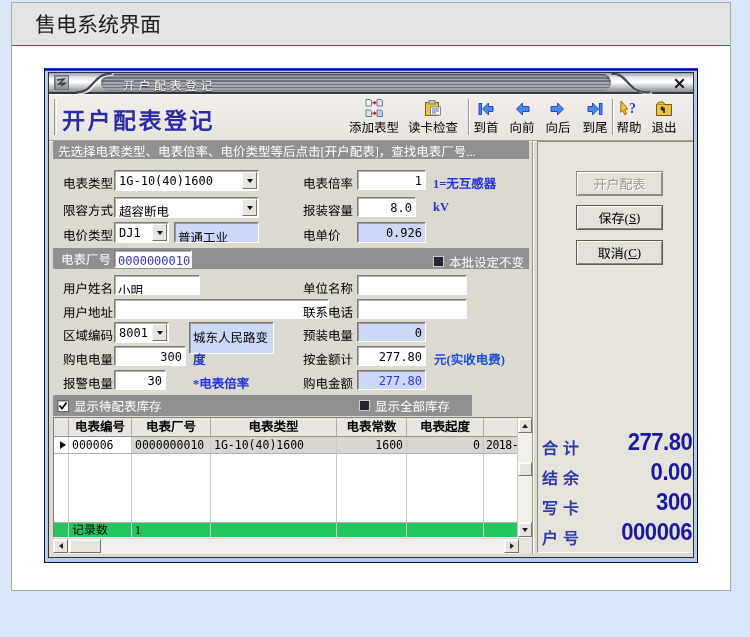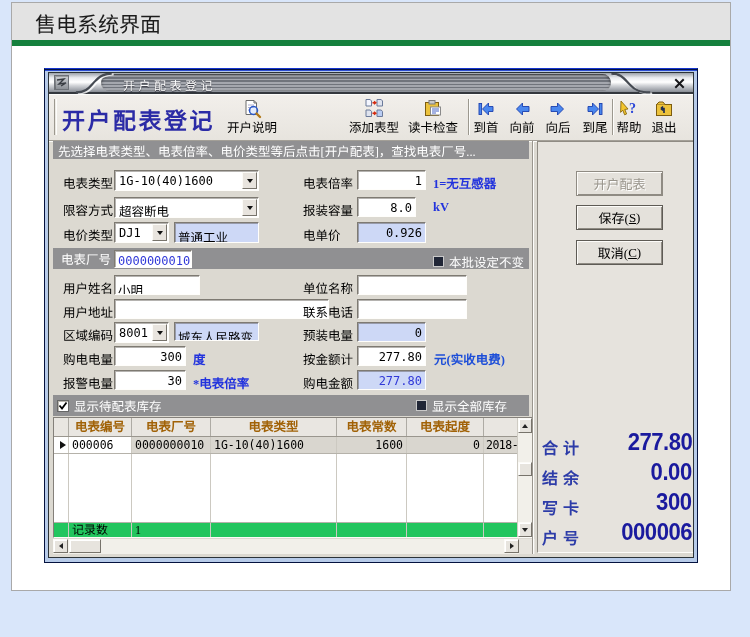--- a/index.html
+++ b/index.html
@@ -2,21 +2,21 @@
 <html lang="zh-CN"><head>
 <meta charset="utf-8">
 <style>
   * { margin:0; padding:0; box-sizing:border-box; }
   html,body { width:750px; height:637px; overflow:hidden; }
   body { background:#d9e6fa; position:relative; font-family:"Liberation Sans", sans-serif; }
 
   .card { position:absolute; left:11px; top:2px; width:720px; height:589px;
           background:#fff; border:1px solid #a9a9a9; }
   .card-header { position:absolute; left:0; top:0; right:0; height:43px;
-          background:#e3e3e3; border-bottom:6px solid #15803d;
+          background:#e3e3e3; border-bottom:1px solid #15803d;
           font-size:21px; color:#1c1c1c; line-height:43px; padding-left:23px;
           font-family:"Liberation Sans", sans-serif; }
 
   
   .win { position:absolute; left:32px; top:65px; width:654px; height:495px;
          background:#b7cbe9; border:1px solid #04123f; border-top:1px solid #1535cf;
          box-shadow: inset 0 1px 0 #04123f, inset 0 2px 0 #2a4cd0; }
   .win-inner { position:absolute; left:3px; top:3px; right:3px; bottom:4px;
          border:1px solid #2c3338; background:#dcd9d1; overflow:hidden; }
 
@@ -93,21 +93,21 @@
   .cb-dark  { width:11px; height:11px; background:#202636; border:1px solid #c9c9c9; flex:0 0 auto; }
 
   
   .tablebox { position:absolute; left:4px; top:344px; width:480px; height:121px;
          background:#fff; border:1px solid; border-color:#84807a #fcfbf7 #fcfbf7 #84807a; }
   .tcols { position:absolute; left:0; top:0; width:465px; bottom:0; display:flex; flex-direction:column; }
   .trow { display:flex; }
   .trow .c { border-right:1px solid #ccc9c1; overflow:hidden; white-space:nowrap; }
   .thead { height:19px; background:#e9e6e1; border-bottom:1px solid #9a968e; }
   .thead .c { border-right:1px solid #aeaba4; font-family:"Liberation Serif", serif;
-         font-size:12.5px; font-weight:bold; color:#a16207; text-align:center; line-height:18px; }
+         font-size:12.5px; font-weight:bold; color:#000000; text-align:center; line-height:18px; }
   .tdata { height:17px; background:#d9d6cf; border-bottom:1px solid #b5b2aa; }
   .tdata .c { font-family:"DejaVu Sans Mono", monospace; font-size:11.5px; color:#000;
          line-height:15px; padding:1px 3px 0 3px; }
   .tdata .c.white { background:#fff; }
   .tfill { flex:1; background:#fff; }
   .tfill .c { height:100%; }
   .tfoot { height:15px; background:#22c55e; border-top:1px solid #b5b2aa; }
   .tfoot .c { font-size:12px; line-height:14px; padding:0 3px; font-family:"Liberation Serif", serif; }
   .c0{width:15px;} .c1{width:63px;} .c2{width:79px;} .c3{width:126px;}
   .c4{width:70px;} .c5{width:77px;} .c6{width:34px; border-right:none !important;}
@@ -185,32 +185,20 @@
           <svg width="14" height="14" viewBox="0 0 14 14">
             <path d="M3,4 L10,11 M10,4 L3,11" stroke="#17171a" stroke-width="2" stroke-linecap="square"></path>
           </svg>
         </div>
       </div>
 
       <div class="toolbar">
         <div class="grip"></div>
         <div class="app-title">开户配表登记</div>
 
-        <div class="tbtn" style="left:175px;width:56px">
-          <span class="ticon">
-            <svg width="20" height="20" viewBox="0 0 20 20">
-              <path d="M4,1.5 H12 L14.5,4 V15.5 H4 Z" fill="#fff" stroke="#6b6b6b"></path>
-              <path d="M12,1.5 V4 H14.5" fill="none" stroke="#6b6b6b"></path>
-              <path d="M6,6 H12 M6,8.5 H12 M6,11 H9" stroke="#9a9ac0" stroke-width="0.8"></path>
-              <circle cx="11.5" cy="11.5" r="4" fill="rgba(205,220,250,0.55)" stroke="#2a58c8" stroke-width="1.5"></circle>
-              <path d="M14.5,14.5 L18,18" stroke="#b07818" stroke-width="2.4" stroke-linecap="round"></path>
-            </svg>
-          </span>
-          <span class="tlabel">开户说明</span>
-        </div>
 
 
         <div class="tbtn" style="left:297px;width:56px">
           <span class="ticon">
             <svg width="22" height="21" viewBox="0 0 22 21">
               <g stroke="#6b7a9a">
                 <path d="M3,1.5 H7.2 L8.5,3 V8 H3 Z" fill="#f4f6ff"></path>
                 <path d="M14,1.5 H18.2 L19.5,3 V8 H14 Z" fill="#dfe3ee"></path>
                 <path d="M3,12 H7.2 L8.5,13.5 V18.5 H3 Z" fill="#dfe3ee"></path>
                 <path d="M14,12 H18.2 L19.5,13.5 V18.5 H14 Z" fill="#b9ccf2"></path>
@@ -362,41 +350,41 @@
         <span></span>
       </div>
 
       <div class="lbl" style="left:14px;top:252px">区域编码</div>
       <div class="combo" style="left:65px;top:249px;width:55px">
         <span class="cval">8001</span>
         <span class="cbtn">
             <i class="tri-d"></i>
           </span>
       </div>
-      <div class="inp zh blue" style="left:125px;top:249px;width:85px;height:19px">
+      <div class="inp zh blue" style="left:140px;top:249px;width:85px;height:32px">
         <span>城东人民路变</span>
       </div>
       <div class="lbl" style="left:254px;top:252px">预装电量</div>
       <div class="inp blue right" style="left:308px;top:249px;width:69px">
         <span>0</span>
       </div>
 
       <div class="lbl" style="left:14px;top:276px">购电电量</div>
       <div class="inp right" style="left:65px;top:273px;width:72px">
         <span>300</span>
       </div>
       <div class="sfx" style="left:144px;top:276px">度</div>
       <div class="lbl" style="left:254px;top:276px">按金额计</div>
       <div class="inp right" style="left:308px;top:273px;width:69px">
         <span>277.80</span>
       </div>
       <div class="sfx red" style="left:385px;top:276px">元(实收电费)</div>
 
       <div class="lbl" style="left:14px;top:300px">报警电量</div>
-      <div class="inp right" style="left:65px;top:297px;width:72px">
+      <div class="inp right" style="left:65px;top:297px;width:52px">
         <span>30</span>
       </div>
       <div class="sfx" style="left:144px;top:300px">*电表倍率</div>
       <div class="lbl" style="left:254px;top:300px">购电金额</div>
       <div class="inp blue right" style="left:308px;top:297px;width:69px">
         <span class="bluetext">277.80</span>
       </div>
 
       <div class="lbl" style="left:254px;top:100px">电表倍率</div>
       <div class="inp right" style="left:308px;top:97px;width:69px">
@@ -408,21 +396,21 @@
       <div class="inp right" style="left:308px;top:124px;width:59px">
         <span>8.0</span>
       </div>
       <div class="sfx" style="left:384px;top:127px">kV</div>
 
       <div class="lbl" style="left:254px;top:152px">电单价</div>
       <div class="inp blue right" style="left:308px;top:149px;width:69px;height:21px">
         <span>0.926</span>
       </div>
 
-      <div class="bar" style="left:4px;top:322px;width:476px;height:21px;justify-content:space-between">
+      <div class="bar" style="left:4px;top:322px;width:419px;height:21px;justify-content:space-between">
         <span style="display:flex;align-items:center;gap:5px;margin-left:4px">
           <span class="cb-white">
             <svg class="checkmark" width="10" height="10" viewBox="0 0 10 10">
                 <path d="M1.5,4.5 L4,7.5 L8.5,1.5" fill="none" stroke="#000" stroke-width="1.8"></path>
               </svg>
           </span>
           <span>显示待配表库存</span>
         </span>
         <span style="display:flex;align-items:center;gap:5px;margin-right:22px">
           <span class="cb-dark"></span>

